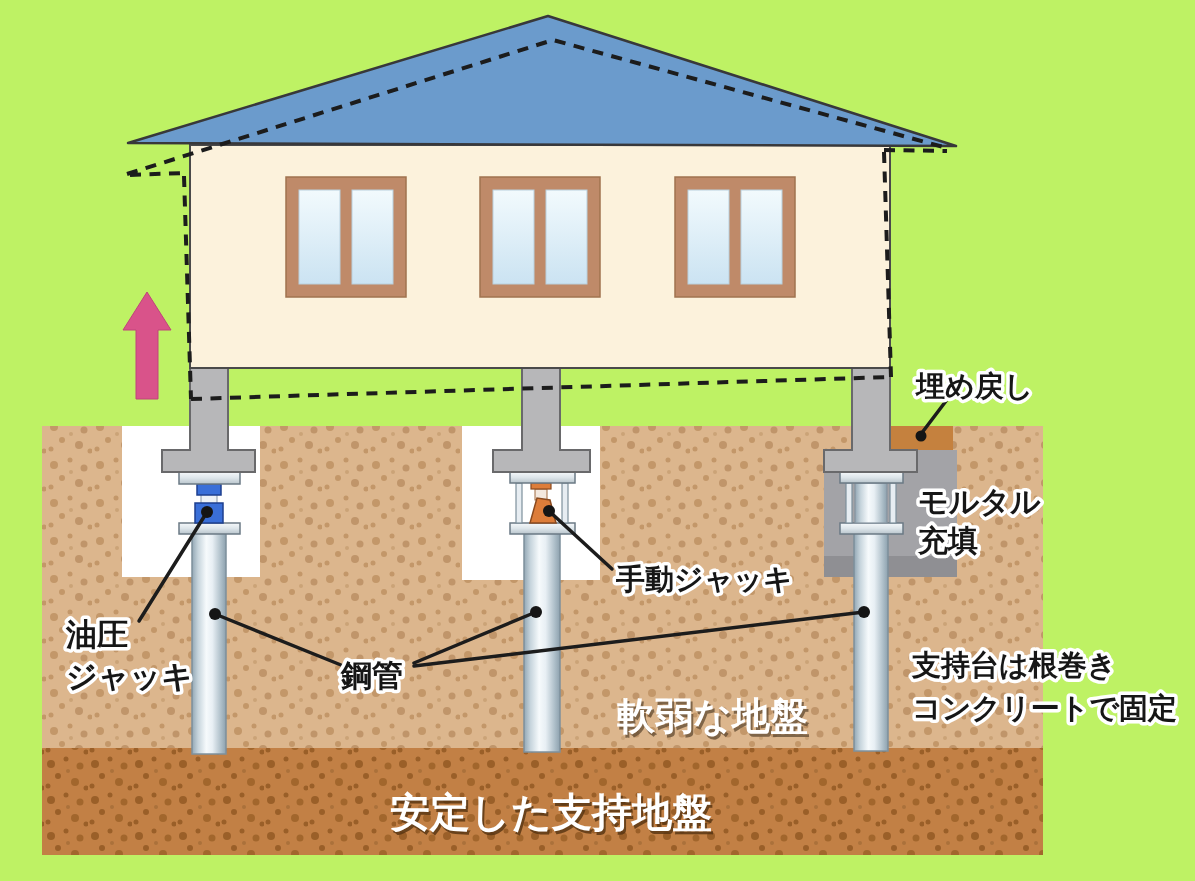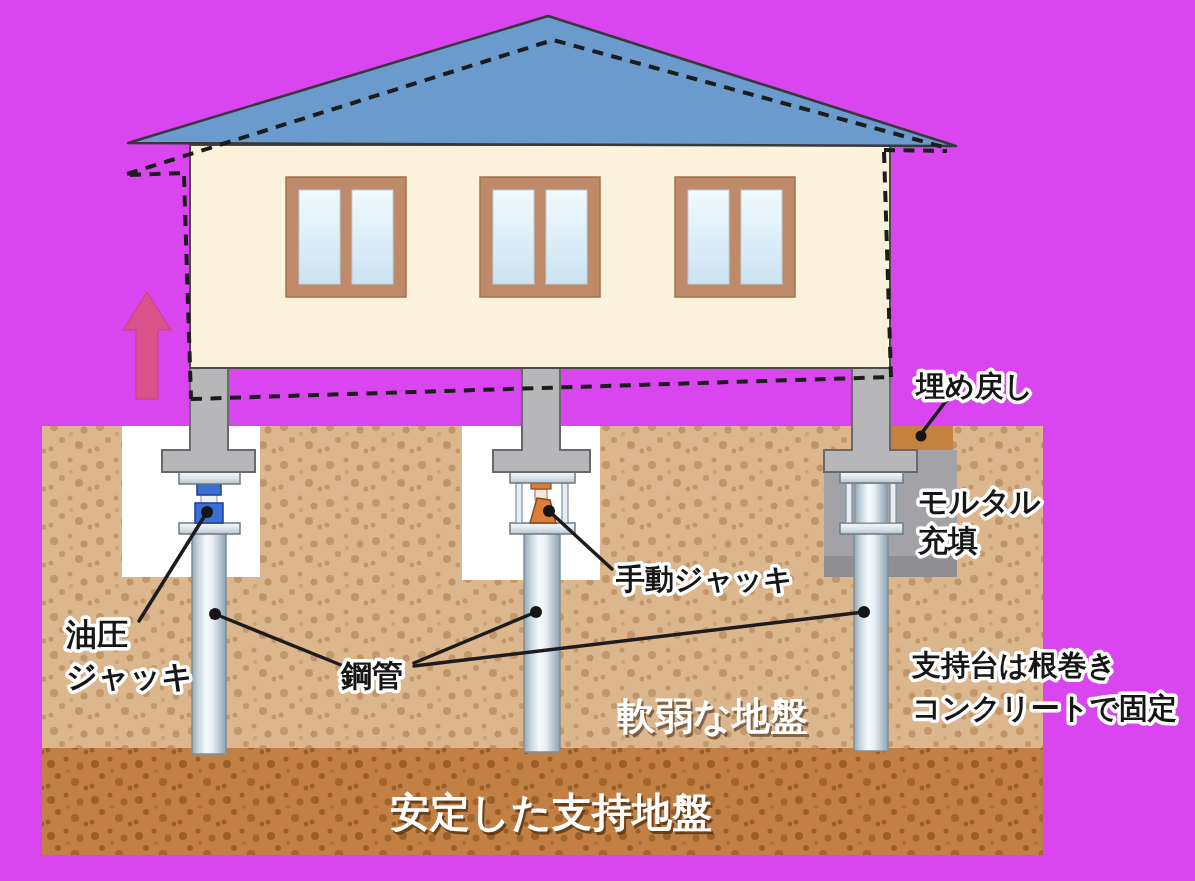--- a/index.html
+++ b/index.html
@@ -1,16 +1,16 @@
 <!DOCTYPE html>
 <html><head>
 <meta charset="utf-8">
 <style>
   html,body{margin:0;padding:0;background:#ffffff;}
-  .stage{width:1195px;height:881px;position:relative;background:#d946ef;overflow:hidden;}
+  .stage{width:1195px;height:881px;position:relative;background:#bef264;overflow:hidden;}
   svg{display:block;}
   text{font-family:"DejaVu Sans","Liberation Sans",sans-serif;font-weight:600;}
   .jp{fill:#161616;stroke:#ffffff;stroke-width:7px;paint-order:stroke;stroke-linejoin:round;}
   .ground-big{fill:#ffffff;font-weight:bold;}
   .soft-shadow{filter:drop-shadow(2px 3px 0px rgba(96,74,50,0.75));}
   .stable-shadow{filter:drop-shadow(2px 3px 0px rgba(84,50,16,0.8));}
   .dashed{fill:none;stroke:#1c1c1c;stroke-width:4;stroke-dasharray:11 8.5;}
   .leader{fill:none;stroke:#1c1c1c;stroke-width:3.5;stroke-linecap:round;}
   .dot{fill:#151515;}
 </style>

